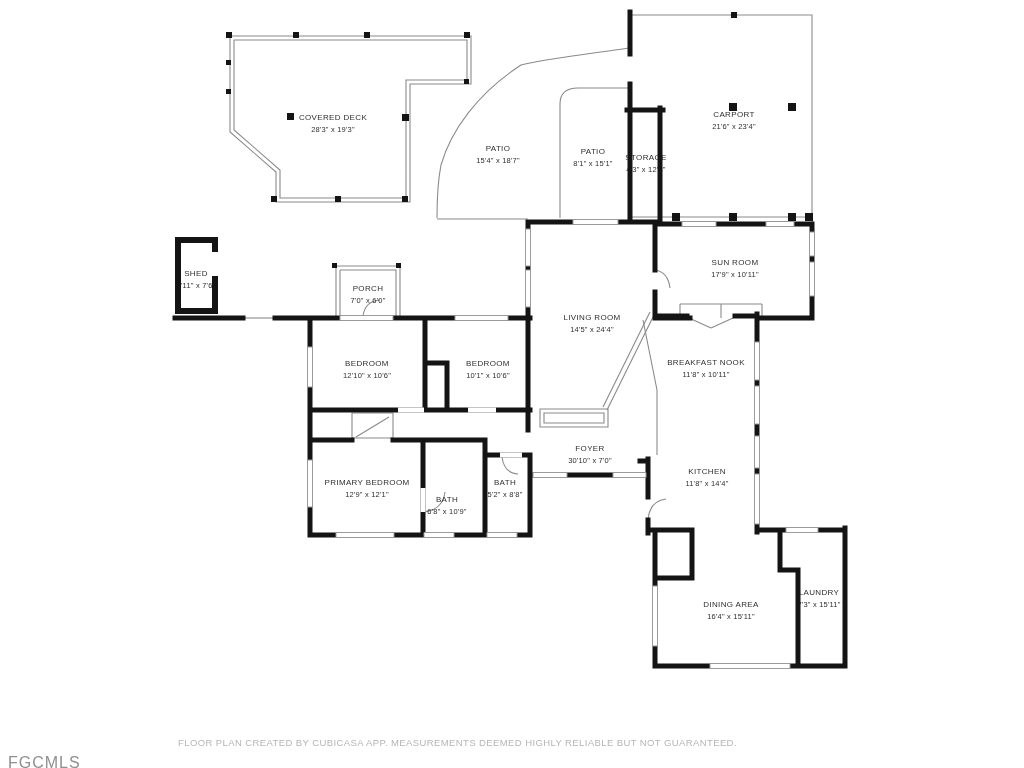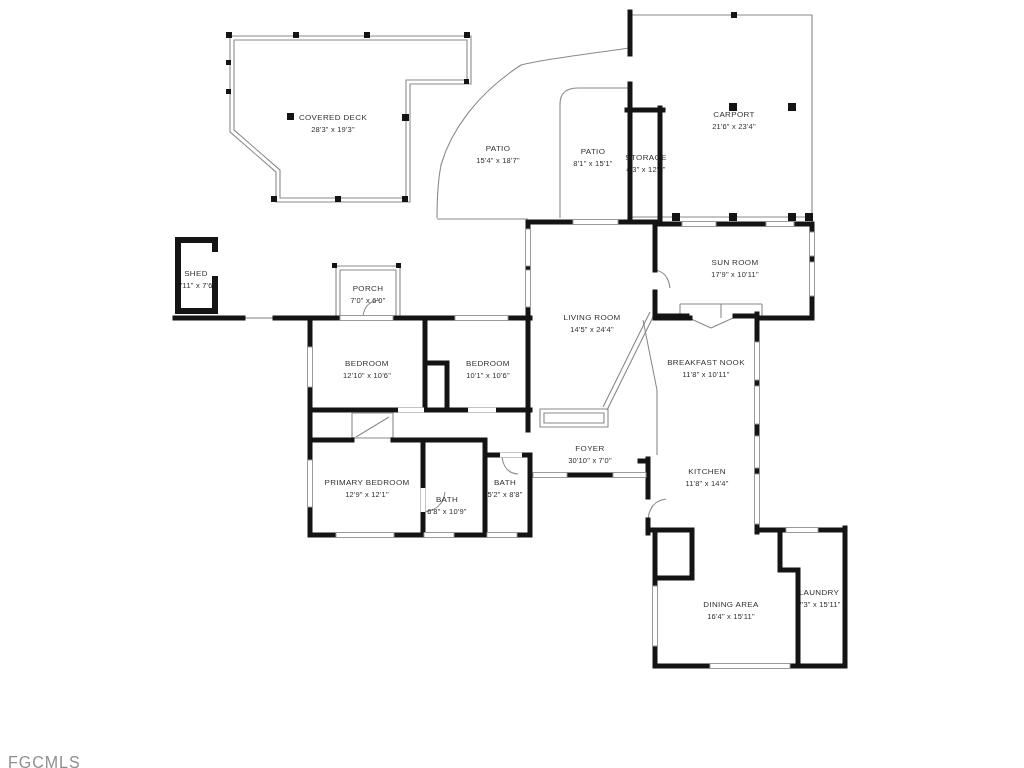--- a/index.html
+++ b/index.html
@@ -172,13 +172,14 @@
     <path class="post" d="
       M226,32 h6 v6 h-6 Z M293,32 h6 v6 h-6 Z M364,32 h6 v6 h-6 Z M464,32 h6 v6 h-6 Z
       M226,60 h5 v5 h-5 Z M226,89 h5 v5 h-5 Z M287,113 h7 v7 h-7 Z M402,114 h7 v7 h-7 Z
       M271,196 h6 v6 h-6 Z M335,196 h6 v6 h-6 Z M402,196 h6 v6 h-6 Z M464,79 h5 v5 h-5 Z
       M731,12 h6 v6 h-6 Z M729,103 h8 v8 h-8 Z M788,103 h8 v8 h-8 Z
       M672,213 h8 v8 h-8 Z M729,213 h8 v8 h-8 Z M788,213 h8 v8 h-8 Z M805,213 h8 v8 h-8 Z
       M332,263 h5 v5 h-5 Z M396,263 h5 v5 h-5 Z"></path>
   </svg>
 
   <div id="watermark">FGCMLS</div>
+  <div id="footer">FLOOR PLAN CREATED BY CUBICASA APP. MEASUREMENTS DEEMED HIGHLY RELIABLE BUT NOT GUARANTEED.</div>
 </div>
 
 </body></html>

